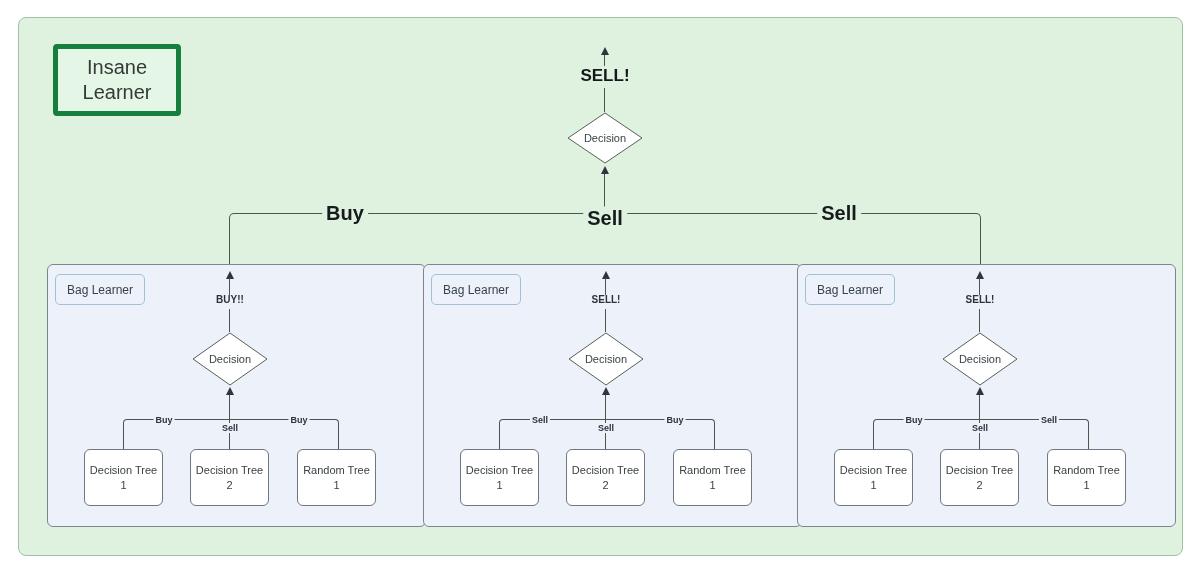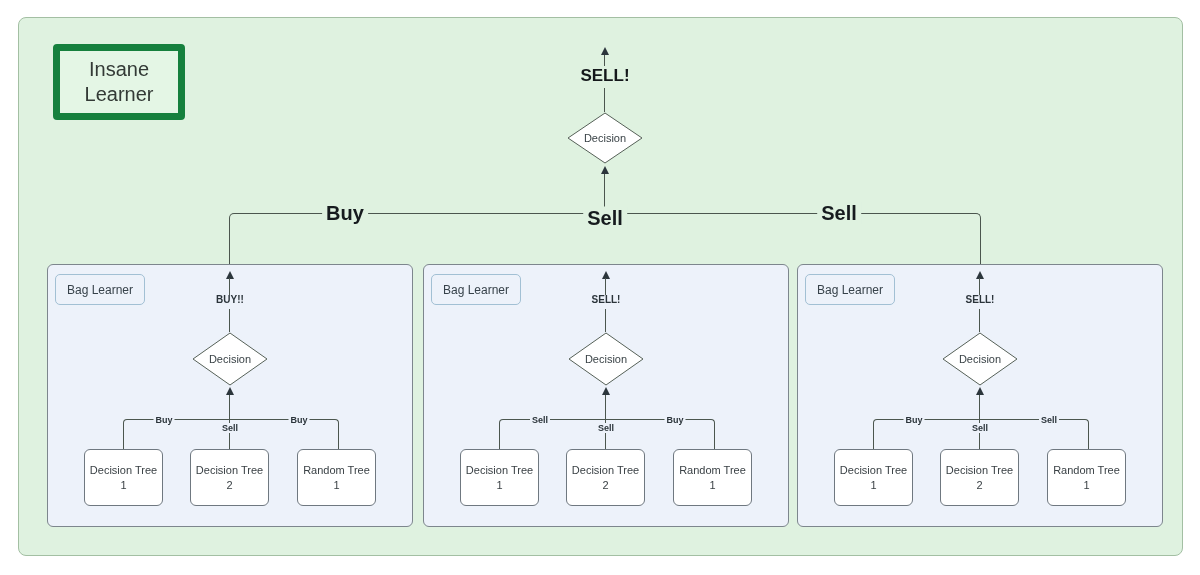--- a/index.html
+++ b/index.html
@@ -10,21 +10,21 @@
   }
   .stage{position:absolute;left:0;top:0;width:1200px;height:575px;}
 
   
   .outer{
     position:absolute;left:18px;top:17px;width:1163px;height:537px;
     background:#dff2e0;border:1px solid #a3bfa3;border-radius:8px;
   }
   .insane-box{
     position:absolute;left:53px;top:44px;width:118px;height:62px;
-    background:#e4f6e5;border:7px solid #15803d;border-radius:4px;
+    background:#e4f6e5;border:5px solid #15803d;border-radius:4px;
     display:flex;align-items:center;justify-content:center;text-align:center;
     font-size:20px;line-height:1.25;color:#333a36;
   }
 
   
   .vline{position:absolute;width:1px;background:#4b564e;}
   .arrowhead{
     position:absolute;width:0;height:0;
     border-left:4px solid transparent;border-right:4px solid transparent;
     border-bottom:8px solid #2c363c;
@@ -50,21 +50,21 @@
   .diamond svg{position:absolute;left:0;top:0;}
   .diamond .dlabel{
     position:absolute;left:0;top:0;right:0;bottom:0;
     display:flex;align-items:center;justify-content:center;
     font-size:11px;color:#3a4347;
   }
 
   
   .bag{
     position:absolute;top:264px;width:364px;height:261px;
-    background:#edf2fa;border:1px solid #7d868d;border-radius:6px;
+    background:#edf2fa;border:1px solid #7d868d;border-radius:6px;padding-left:13px;
   }
   .bag-tag{
     position:absolute;left:7px;top:9px;width:88px;height:29px;
     border:1px solid #a2c0d4;border-radius:5px;
     display:flex;align-items:center;justify-content:center;
     font-size:12px;color:#37424a;background:transparent;
   }
   .sig-small{
     position:absolute;left:182px;top:29px;transform:translateX(-50%);
     font-size:10px;font-weight:bold;color:#2b343a;white-space:nowrap;

